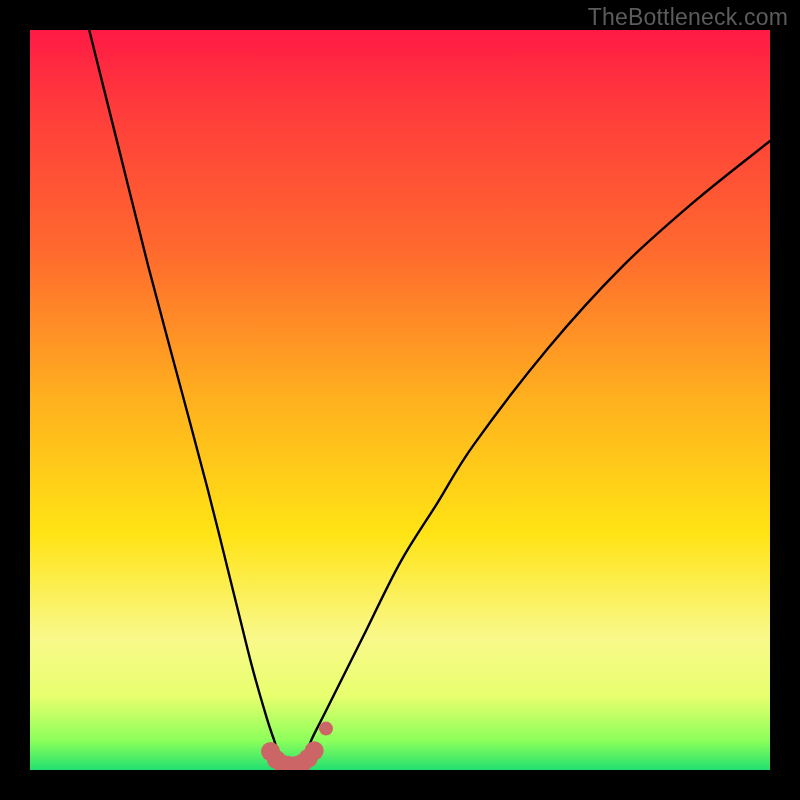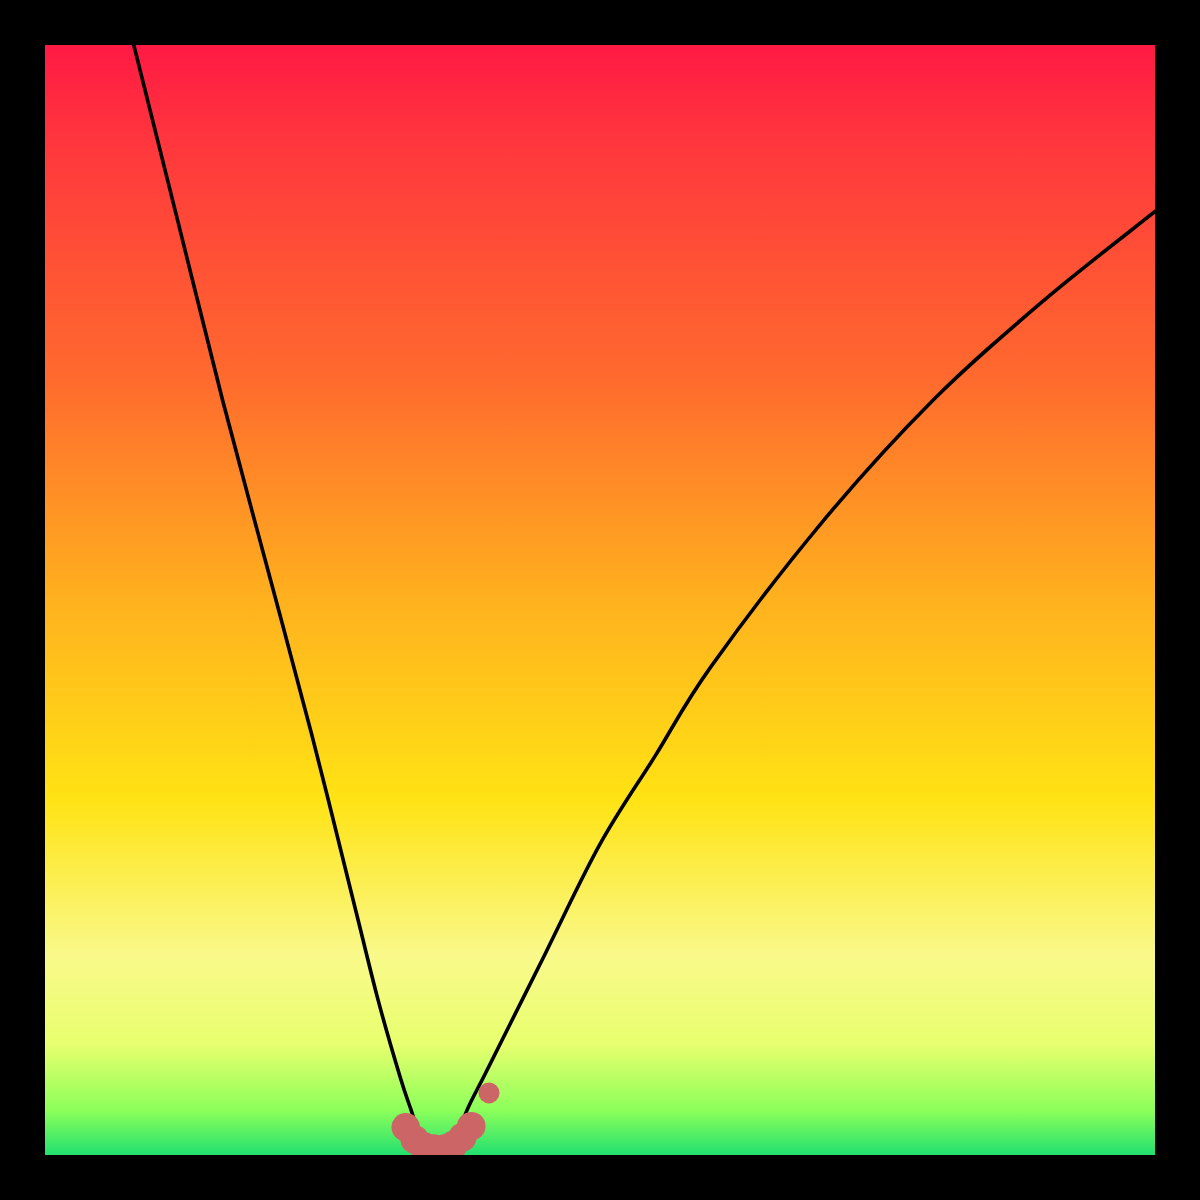--- a/index.html
+++ b/index.html
@@ -51,20 +51,21 @@
     left: 0;
     top: 0;
     width: 740px;
     height: 740px;
   }
 </style>
 </head>
 <body>
 
 <div class="frame">
+  <div class="watermark">TheBottleneck.com</div>
   <div class="plot">
     <svg class="curve" viewBox="0 0 740 740">
       <path id="curve-path" fill="none" stroke="#000000" stroke-width="2.4" stroke-linecap="round" d="M 59.2 0.0 C 64.1 19.7, 78.9 78.9, 88.8 118.4 C 98.7 157.9, 108.5 198.6, 118.4 236.8 C 128.3 275.0, 138.1 310.8, 148.0 347.8 C 157.9 384.8, 167.7 420.6, 177.6 458.8 C 187.5 497.0, 199.8 547.6, 207.2 577.2 C 214.6 606.8, 217.1 617.9, 222.0 636.4 C 226.9 654.9, 233.1 675.9, 236.8 688.2 C 240.5 700.5, 241.7 703.0, 244.2 710.4 C 246.7 717.8, 249.1 727.7, 251.6 732.6 C 254.1 737.5, 256.5 738.8, 259.0 740.0 C 261.5 741.2, 263.9 741.2, 266.4 740.0 C 268.9 738.8, 271.3 737.5, 273.8 732.6 C 276.3 727.7, 277.5 719.0, 281.2 710.4 C 284.9 701.8, 287.4 698.1, 296.0 680.8 C 304.6 663.5, 320.7 631.5, 333.0 606.8 C 345.3 582.1, 357.7 555.0, 370.0 532.8 C 382.3 510.6, 394.7 493.3, 407.0 473.6 C 419.3 453.9, 425.5 440.3, 444.0 414.4 C 462.5 388.5, 493.3 347.8, 518.0 318.2 C 542.7 288.6, 567.3 261.5, 592.0 236.8 C 616.7 212.1, 641.3 191.2, 666.0 170.2 C 690.7 149.2, 727.7 120.9, 740.0 111.0"></path>
       <g id="marker-group">
           <circle cx="240.5" cy="721.5" r="9.5" fill="#cc6666"></circle>
           <circle cx="246.4" cy="729.6" r="9.5" fill="#cc6666"></circle>
           <circle cx="252.3" cy="734.1" r="9.5" fill="#cc6666"></circle>
           <circle cx="259.0" cy="735.6" r="9.5" fill="#cc6666"></circle>
           <circle cx="266.4" cy="735.6" r="9.5" fill="#cc6666"></circle>
           <circle cx="272.3" cy="733.3" r="9.5" fill="#cc6666"></circle>

